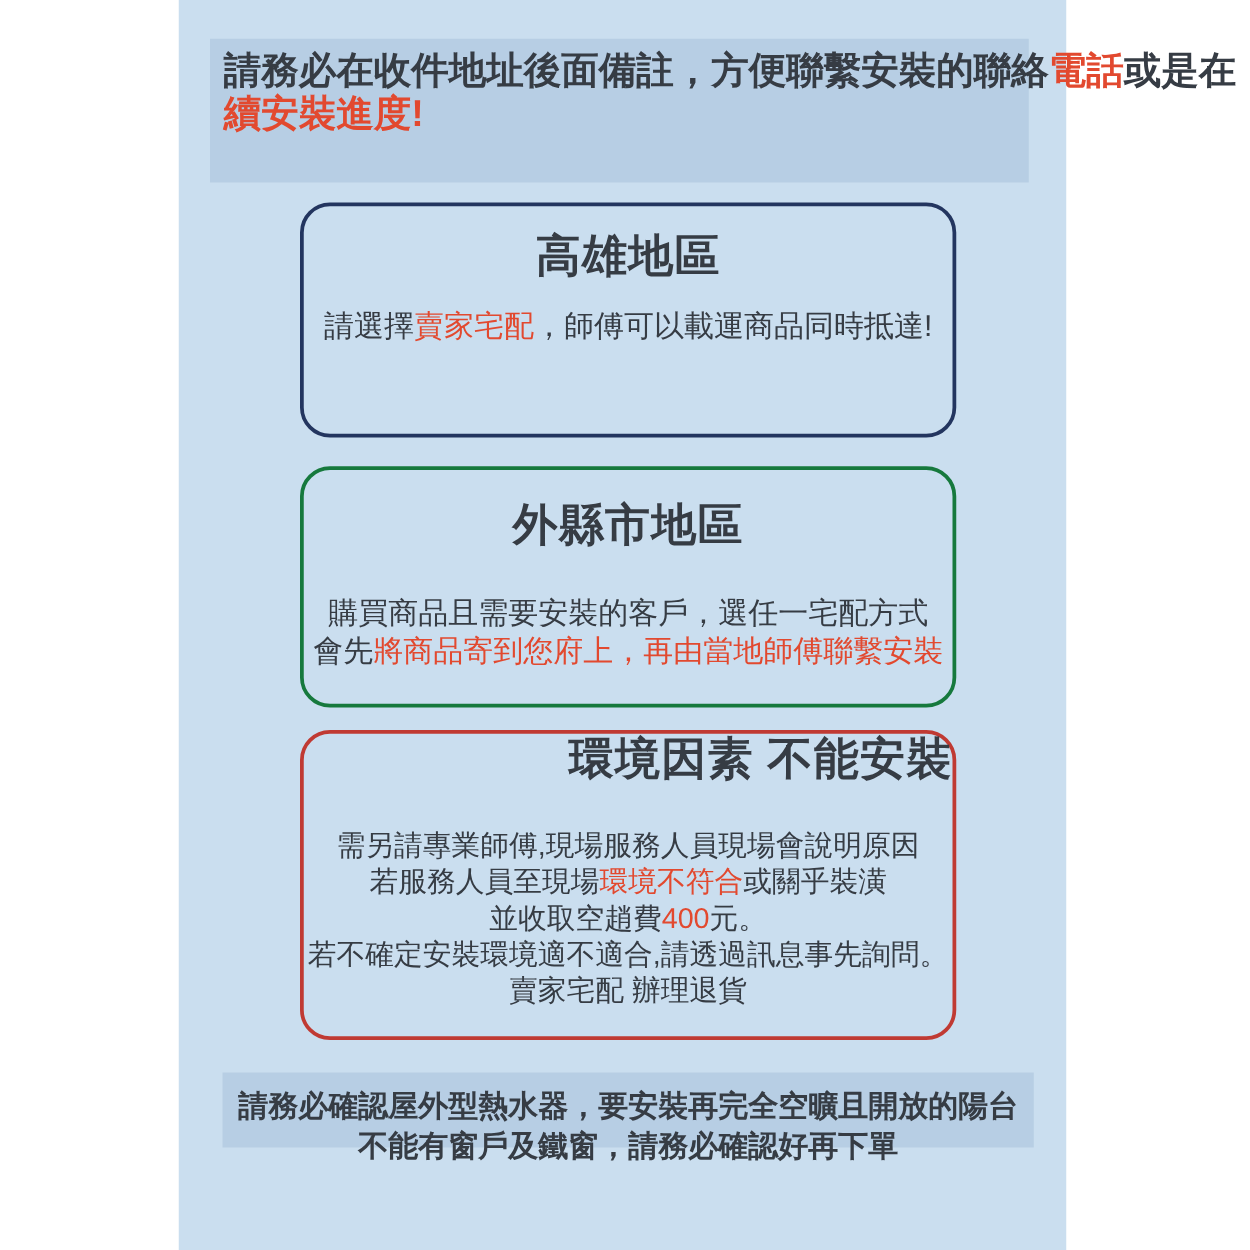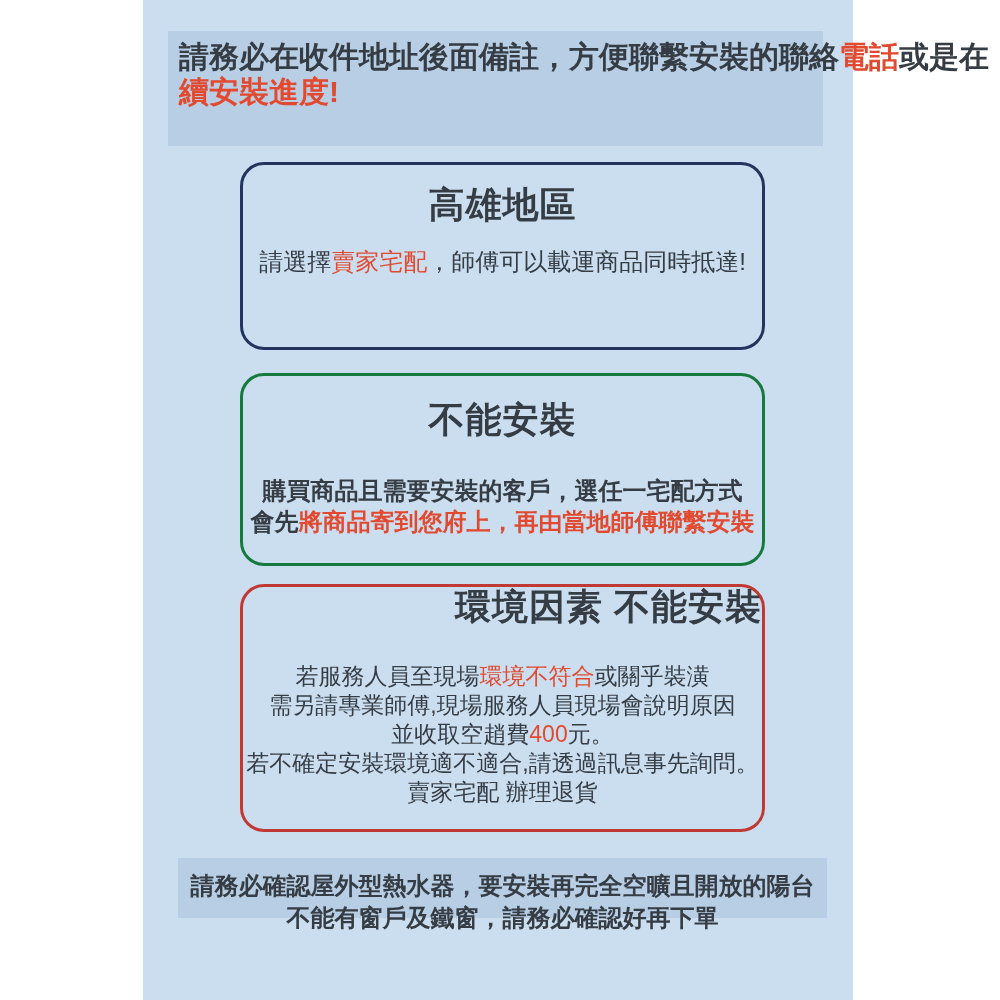--- a/index.html
+++ b/index.html
@@ -64,21 +64,21 @@
   }
   .box-blue  .box-title { margin-top: 20px; }
   .box-green .box-title { margin-top: 24px; }
   .box-red   .box-title { margin-top: 0; text-align: right; }
   .box-body {
     font-size: 24px;
     line-height: 31px;
     font-weight: 500;
   }
   .box-blue  .box-body { margin-top: 21px; }
-  .box-green .box-body { margin-top: 35px; font-weight: bold; }
+  .box-green .box-body { margin-top: 35px; }
   .box-red   .box-body { margin-top: 35px; font-size: 23px; line-height: 29px; }
   .seg { color: inherit; }
   .red { color: var(--text-red, #e2492f); }
 </style>
 </head>
 <body>
 
 <div class="canvas">
   <div class="page-col">
 
@@ -94,39 +94,39 @@
     <section class="box box-blue">
       <div class="box-title">高雄地區</div>
       <div class="box-body">
         <div class="nline">
           <span class="seg">請選擇</span><span class="seg red">賣家宅配</span><span class="seg">，師傅可以載運商品同時抵達!</span>
         </div>
       </div>
     </section>
 
     <section class="box box-green">
-      <div class="box-title">不能安裝</div>
+      <div class="box-title">外縣市地區</div>
       <div class="box-body">
         <div class="nline">
           <span class="seg">購買商品且需要安裝的客戶，選任一宅配方式</span>
         </div>
         <div class="nline">
           <span class="seg">會先</span><span class="seg red">將商品寄到您府上，再由當地師傅聯繫安裝</span>
         </div>
       </div>
     </section>
 
     <section class="box box-red">
       <div class="box-title">環境因素 不能安裝</div>
       <div class="box-body">
         <div class="nline">
-          <span class="seg">若服務人員至現場</span><span class="seg red">環境不符合</span><span class="seg">或關乎裝潢</span>
+          <span class="seg">需另請專業師傅,現場服務人員現場會說明原因</span>
         </div>
         <div class="nline">
-          <span class="seg">需另請專業師傅,現場服務人員現場會說明原因</span>
+          <span class="seg">若服務人員至現場</span><span class="seg red">環境不符合</span><span class="seg">或關乎裝潢</span>
         </div>
         <div class="nline">
           <span class="seg">並收取空趙費</span><span class="seg red">400</span><span class="seg">元。</span>
         </div>
         <div class="nline">
           <span class="seg">若不確定安裝環境適不適合,請透過訊息事先詢問。</span>
         </div>
         <div class="nline">
           <span class="seg">賣家宅配 辦理退貨</span>
         </div>

